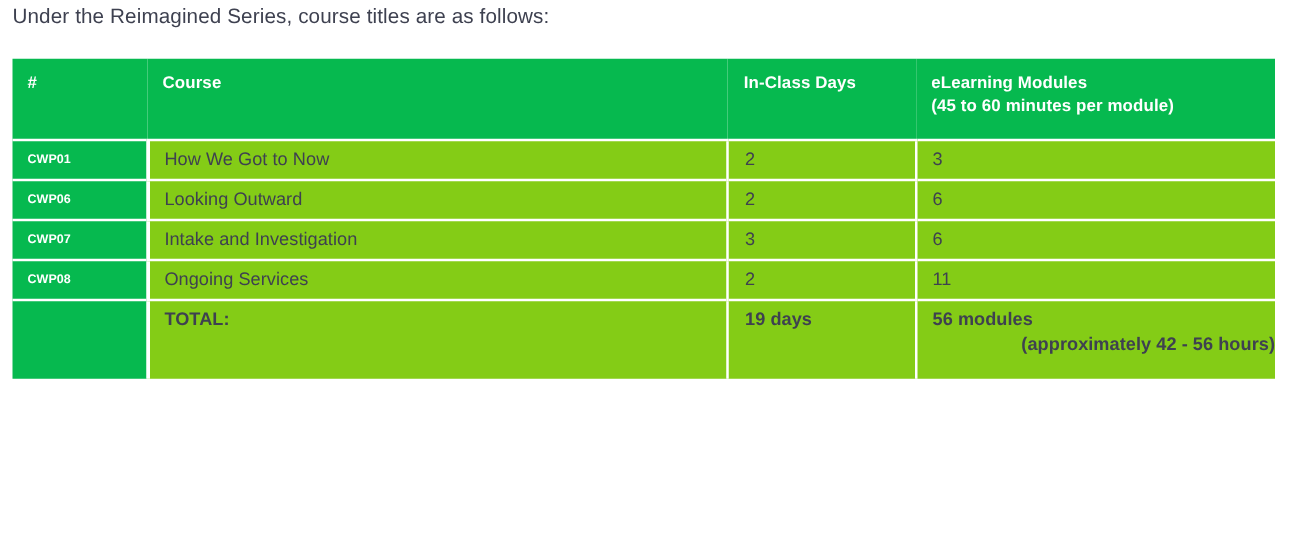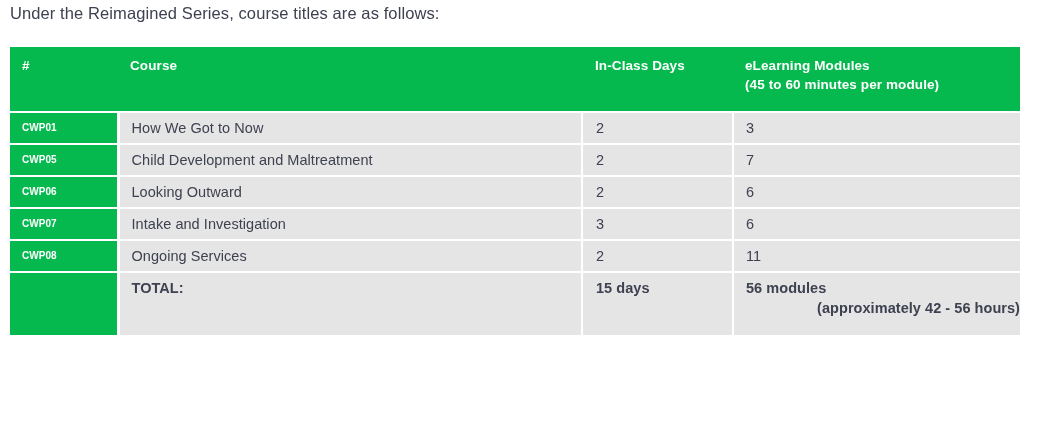--- a/index.html
+++ b/index.html
@@ -65,21 +65,21 @@
     border: 0;
     letter-spacing: 0.1px;
   }
   thead th.th-num    { padding-left: 12px; }
   thead th.th-course { padding-left: 12px; }
   thead th.th-days   { padding-left: 13px; }
   thead th.th-mods   { padding-left: 12px; }
 
   
   tbody td {
-    background: #e5e5e5;
+    background: #84cc16;
     font-size: 14.5px;
     line-height: 18px;
     vertical-align: top;
     padding: 6px 0 0 12px;
     height: 24px;
     border-top: 2px solid #ffffff;
     color: #3e4150;
     letter-spacing: 0.05px;
   }
 
@@ -146,26 +146,20 @@
         <tr class="row-data">
           <td class="cell-num">CWP01</td>
           <td class="cell-course">How We Got to Now</td>
           <td class="cell-days">2</td>
           <td class="cell-mods">3</td>
         </tr>
 
 
 
 
-        <tr class="row-data">
-          <td class="cell-num">CWP05</td>
-          <td class="cell-course">Child Development and Maltreatment</td>
-          <td class="cell-days">2</td>
-          <td class="cell-mods">7</td>
-        </tr>
 
         <tr class="row-data">
           <td class="cell-num">CWP06</td>
           <td class="cell-course">Looking Outward</td>
           <td class="cell-days">2</td>
           <td class="cell-mods">6</td>
         </tr>
 
         <tr class="row-data">
           <td class="cell-num">CWP07</td>
@@ -177,21 +171,21 @@
         <tr class="row-data">
           <td class="cell-num">CWP08</td>
           <td class="cell-course">Ongoing Services</td>
           <td class="cell-days">2</td>
           <td class="cell-mods">11</td>
         </tr>
 
         <tr class="row-total">
           <td class="cell-num"></td>
           <td class="cell-course">TOTAL:</td>
-          <td class="cell-days">15 days</td>
+          <td class="cell-days">19 days</td>
           <td class="cell-mods">
             <span>56 modules</span>
             <span class="mods-line2">(approximately 42 - 56 hours)</span>
           </td>
         </tr>
 
       </tbody>
     </table>
   </div>
 

